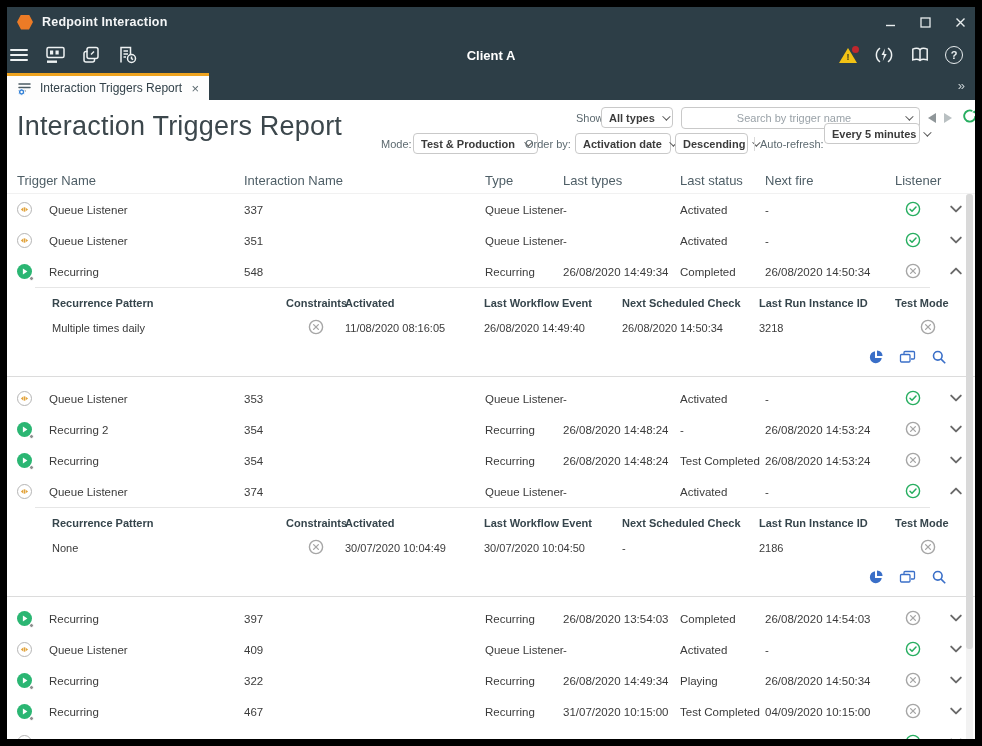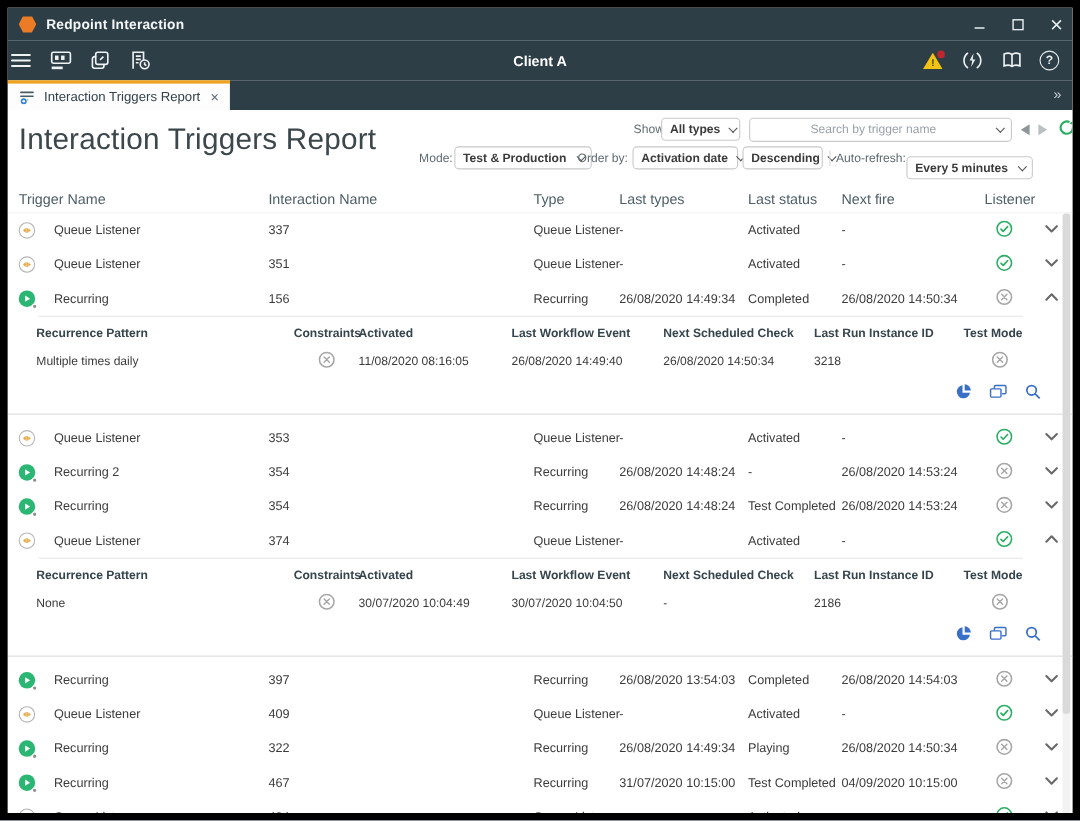--- a/index.html
+++ b/index.html
@@ -48,39 +48,39 @@
   .refresh-btn{ position:absolute; left:955px; top:8px;}
   .vsep{ position:absolute; left:747px; top:37px; width:1px; height:14px; background:#d9d9d9;}
   .lbl-show{ position:absolute; left:569px; top:12px;}
   .dd-show{ left:594px; top:7px; width:72px;text-align:center;}
   .lbl-mode{ position:absolute; left:374px; top:38px;}
   .dd-mode{ left:406px; top:33px; width:125px;}
   .lbl-order{ position:absolute; left:518px; top:38px;}
   .dd-order{ left:568px; top:33px; width:96px;align-items:center;}
   .dd-dir{ left:668px; top:33px; width:73px;}
   .lbl-auto{ position:absolute; left:753px; top:38px;}
-  .dd-auto{ left:817px; top:42px; width:115px;}
+  .dd-auto{ left:817px; top:23px; width:96px;}
   
   .grid-cols{ display:grid; grid-template-columns:32px 195px 241px 78px 117px 85px 130px 36px 50px; align-items:center; padding-left:10px;}
   .thead{ height:27px; border-bottom:1px solid #f1f1f1; font-size:13px; color:#4e5e66;}
   .thead span{ white-space:nowrap;}
   .th-trigger{ grid-column:1/3;}
   .row{ height:31px; font-size:11.5px; color:#3b3b3b; cursor:pointer;}
   .row .cell{ white-space:nowrap; font-weight:500;}
   .center{ justify-self:center;}
   .icon-cell{ width:15px; height:15px; position:relative;}
   .ic-queue{ width:15px; height:15px; border:1.2px solid #b5b5b5; border-radius:50%; display:flex; align-items:center; justify-content:center;}
   .ic-rec{ width:15px; height:15px; background:#2bb673; border-radius:50%; display:flex; align-items:center; justify-content:center; position:relative;}
   .rec-dot{ position:absolute; right:-2px; bottom:-2px; width:5px; height:5px; background:#8f8f8f; border:1px solid #fff; border-radius:50%;}
   .chev-cell svg{ transition:none;}
   .row.open .chev-cell svg{ transform:rotate(180deg);}
   
   .detail{ position:relative; height:89px;}
   .hairline{ position:absolute; top:0; left:28px; right:45px; height:1px; background:#e6e6e6;}
-  .dgrid{ position:absolute; left:0; right:16px; display:grid; grid-template-columns:234px 59px 139px 138px 137px 136px 66px; padding-left:26px; align-items:center;}
+  .dgrid{ position:absolute; left:0; right:16px; display:grid; grid-template-columns:234px 59px 139px 138px 137px 136px 66px; padding-left:45px; align-items:center;}
   .dhead{ top:10px; font-size:11px; font-weight:bold; color:#36454c;}
   .dvals{ top:32px; font-size:11px; font-weight:500; color:#3b3b3b;}
   .dgrid span{ white-space:nowrap;}
   .dactions{ position:absolute; right:28px; bottom:7px; display:flex; gap:15px; align-items:center;}
   .group-divider{ height:1px; background:#dcdcdc; margin-bottom:6px;}
   
   .vscroll{ position:absolute; right:2px; top:94px; bottom:0; width:7px; background:#f2f2f2; border-radius:3px;}
   .vthumb{ position:absolute; top:0; left:0; right:0; height:455px; background:#d9d9d9; border-radius:3px;}
 </style>
 </head>
@@ -300,21 +300,21 @@
     <span class="cell icon-cell">
 
       <span class="ic-rec">
         <svg width="9" height="9" viewBox="0 0 10 10">
                 <polygon points="3.2,1.8 8.2,5 3.2,8.2" fill="#fff"></polygon>
               </svg>
         <span class="rec-dot"></span>
       </span>
     </span>
     <span class="cell">Recurring</span>
-    <span class="cell">156</span>
+    <span class="cell">548</span>
     <span class="cell">Recurring</span>
     <span class="cell">26/08/2020 14:49:34</span>
     <span class="cell">Completed</span>
     <span class="cell">26/08/2020 14:50:34</span>
     <span class="cell center">
       
       <svg class="lv-cross" width="16" height="16" viewBox="0 0 16 16" fill="none">
         <circle cx="8" cy="8" r="6.6" stroke="#a6a6a6" stroke-width="1.4"></circle>
         <path d="M5.6 5.6l4.8 4.8M10.4 5.6l-4.8 4.8" stroke="#a6a6a6" stroke-width="1.3" stroke-linecap="round"></path>
       </svg>

